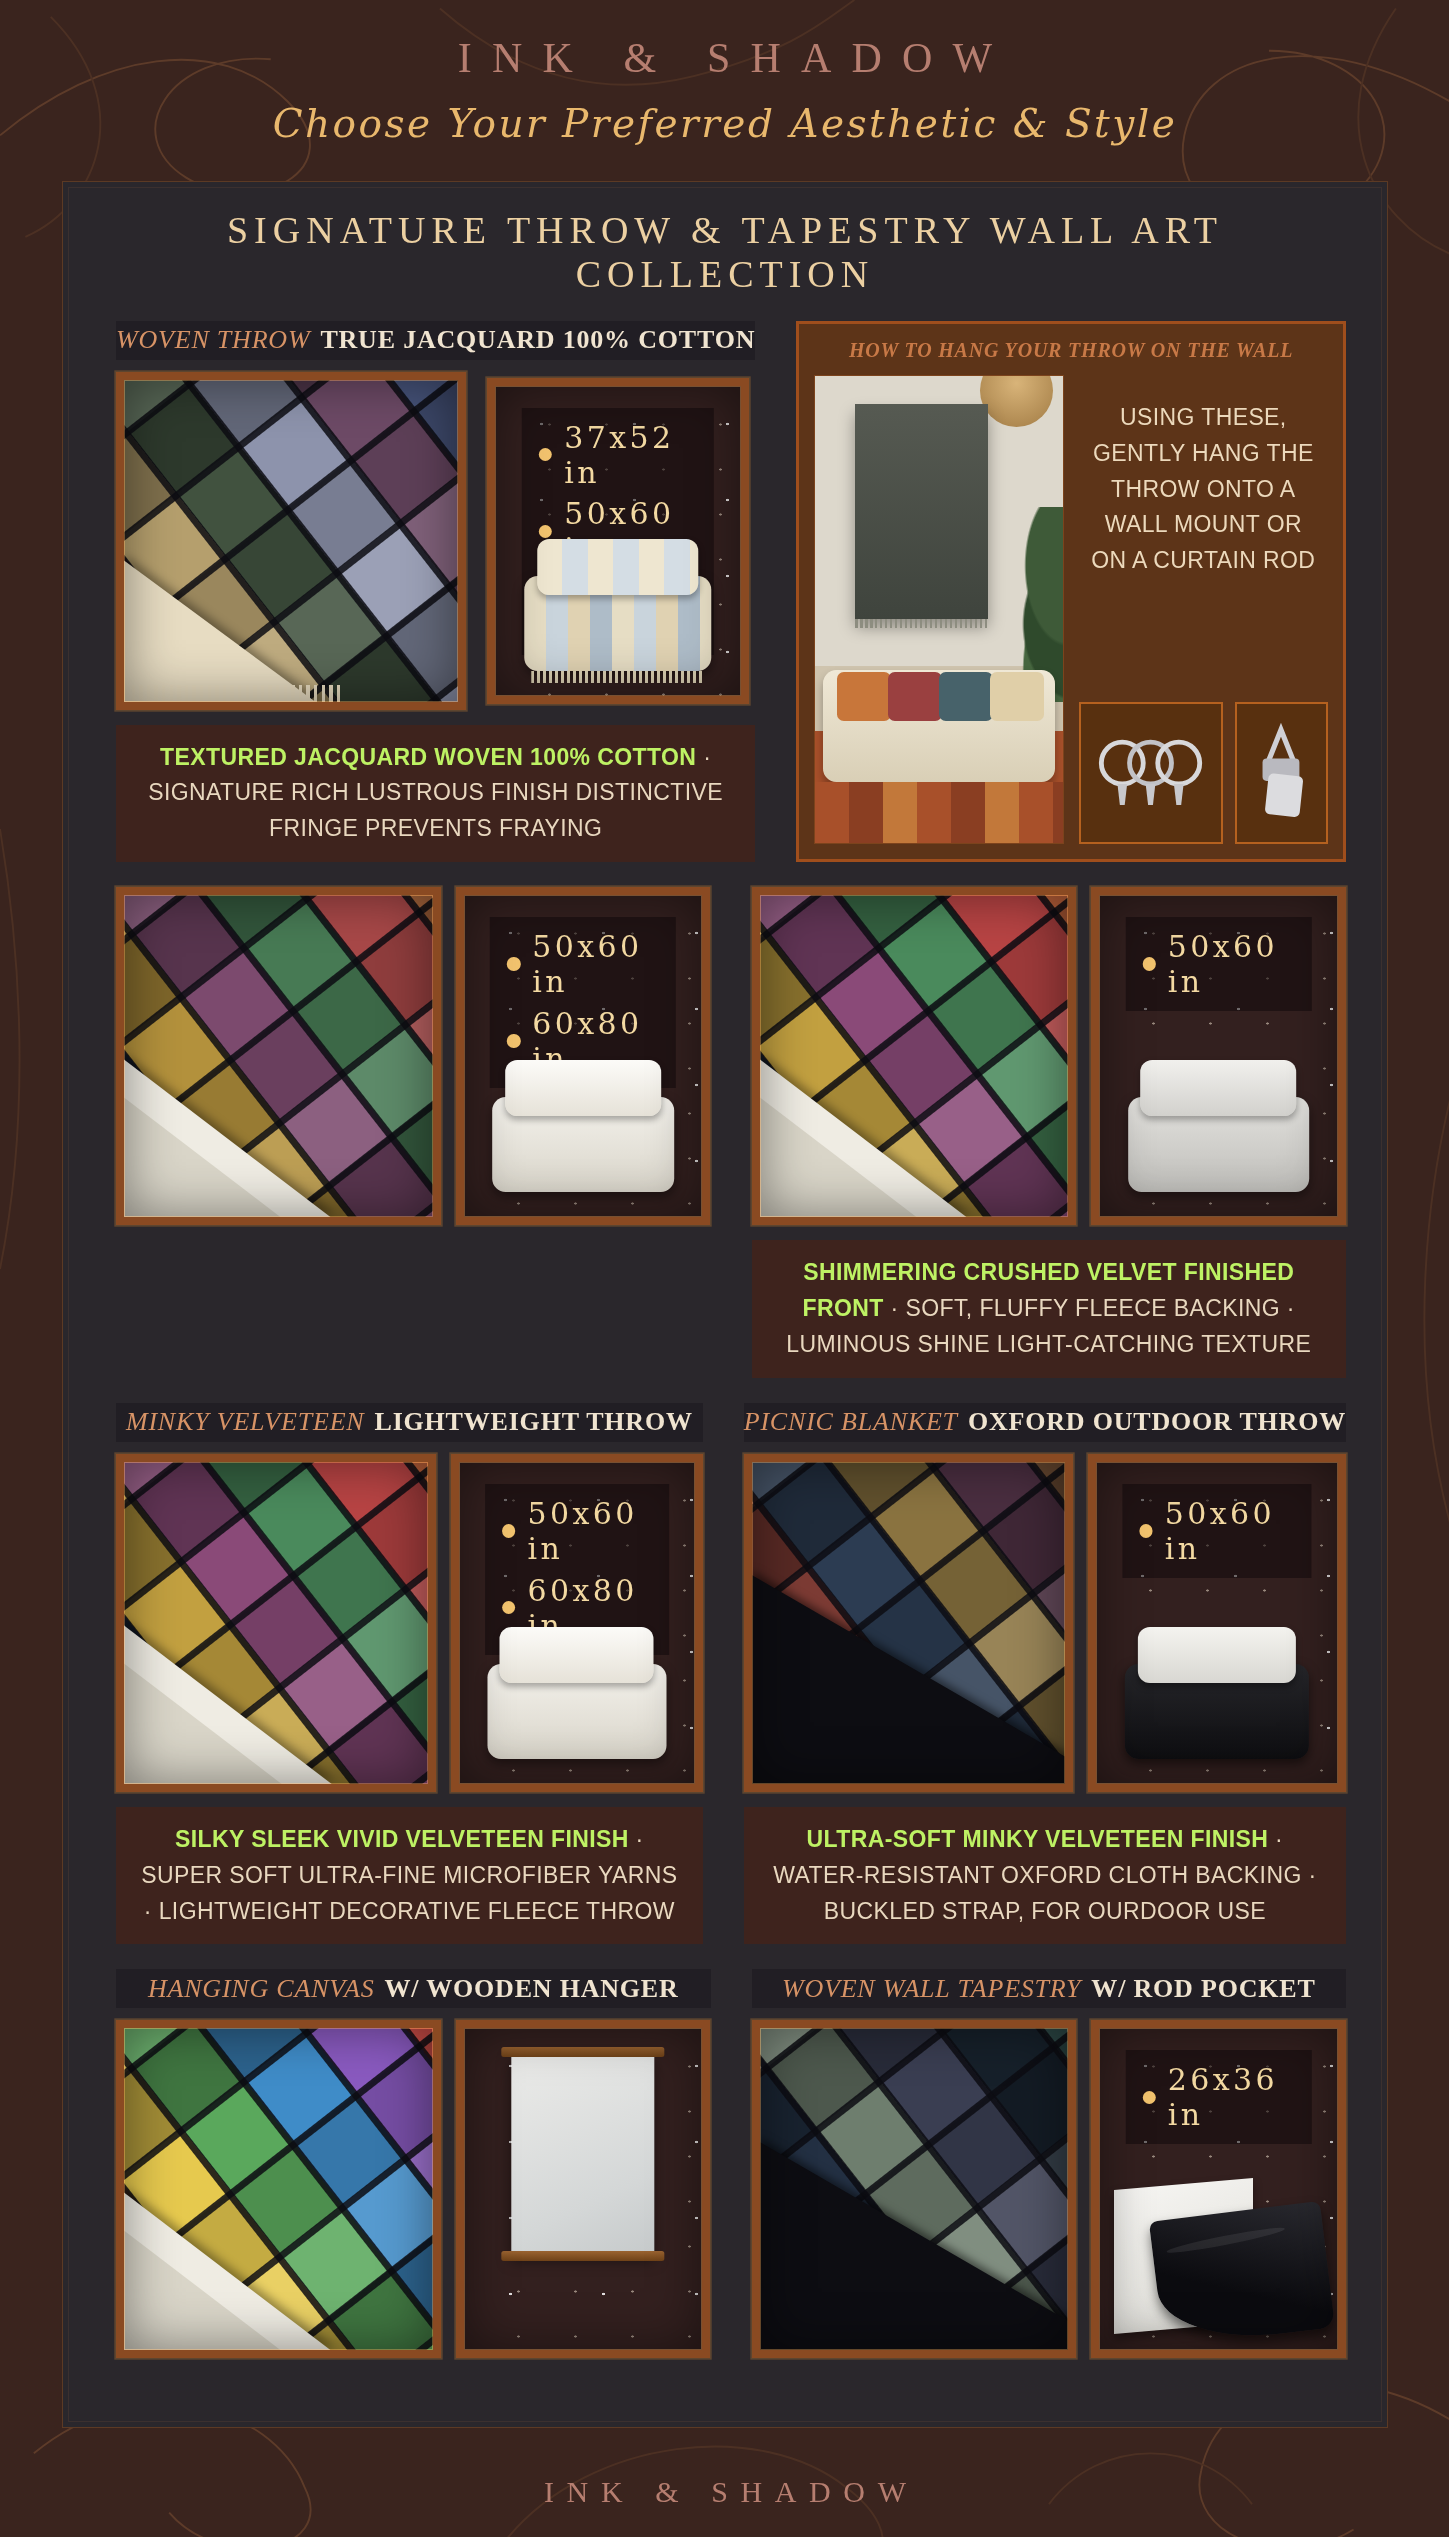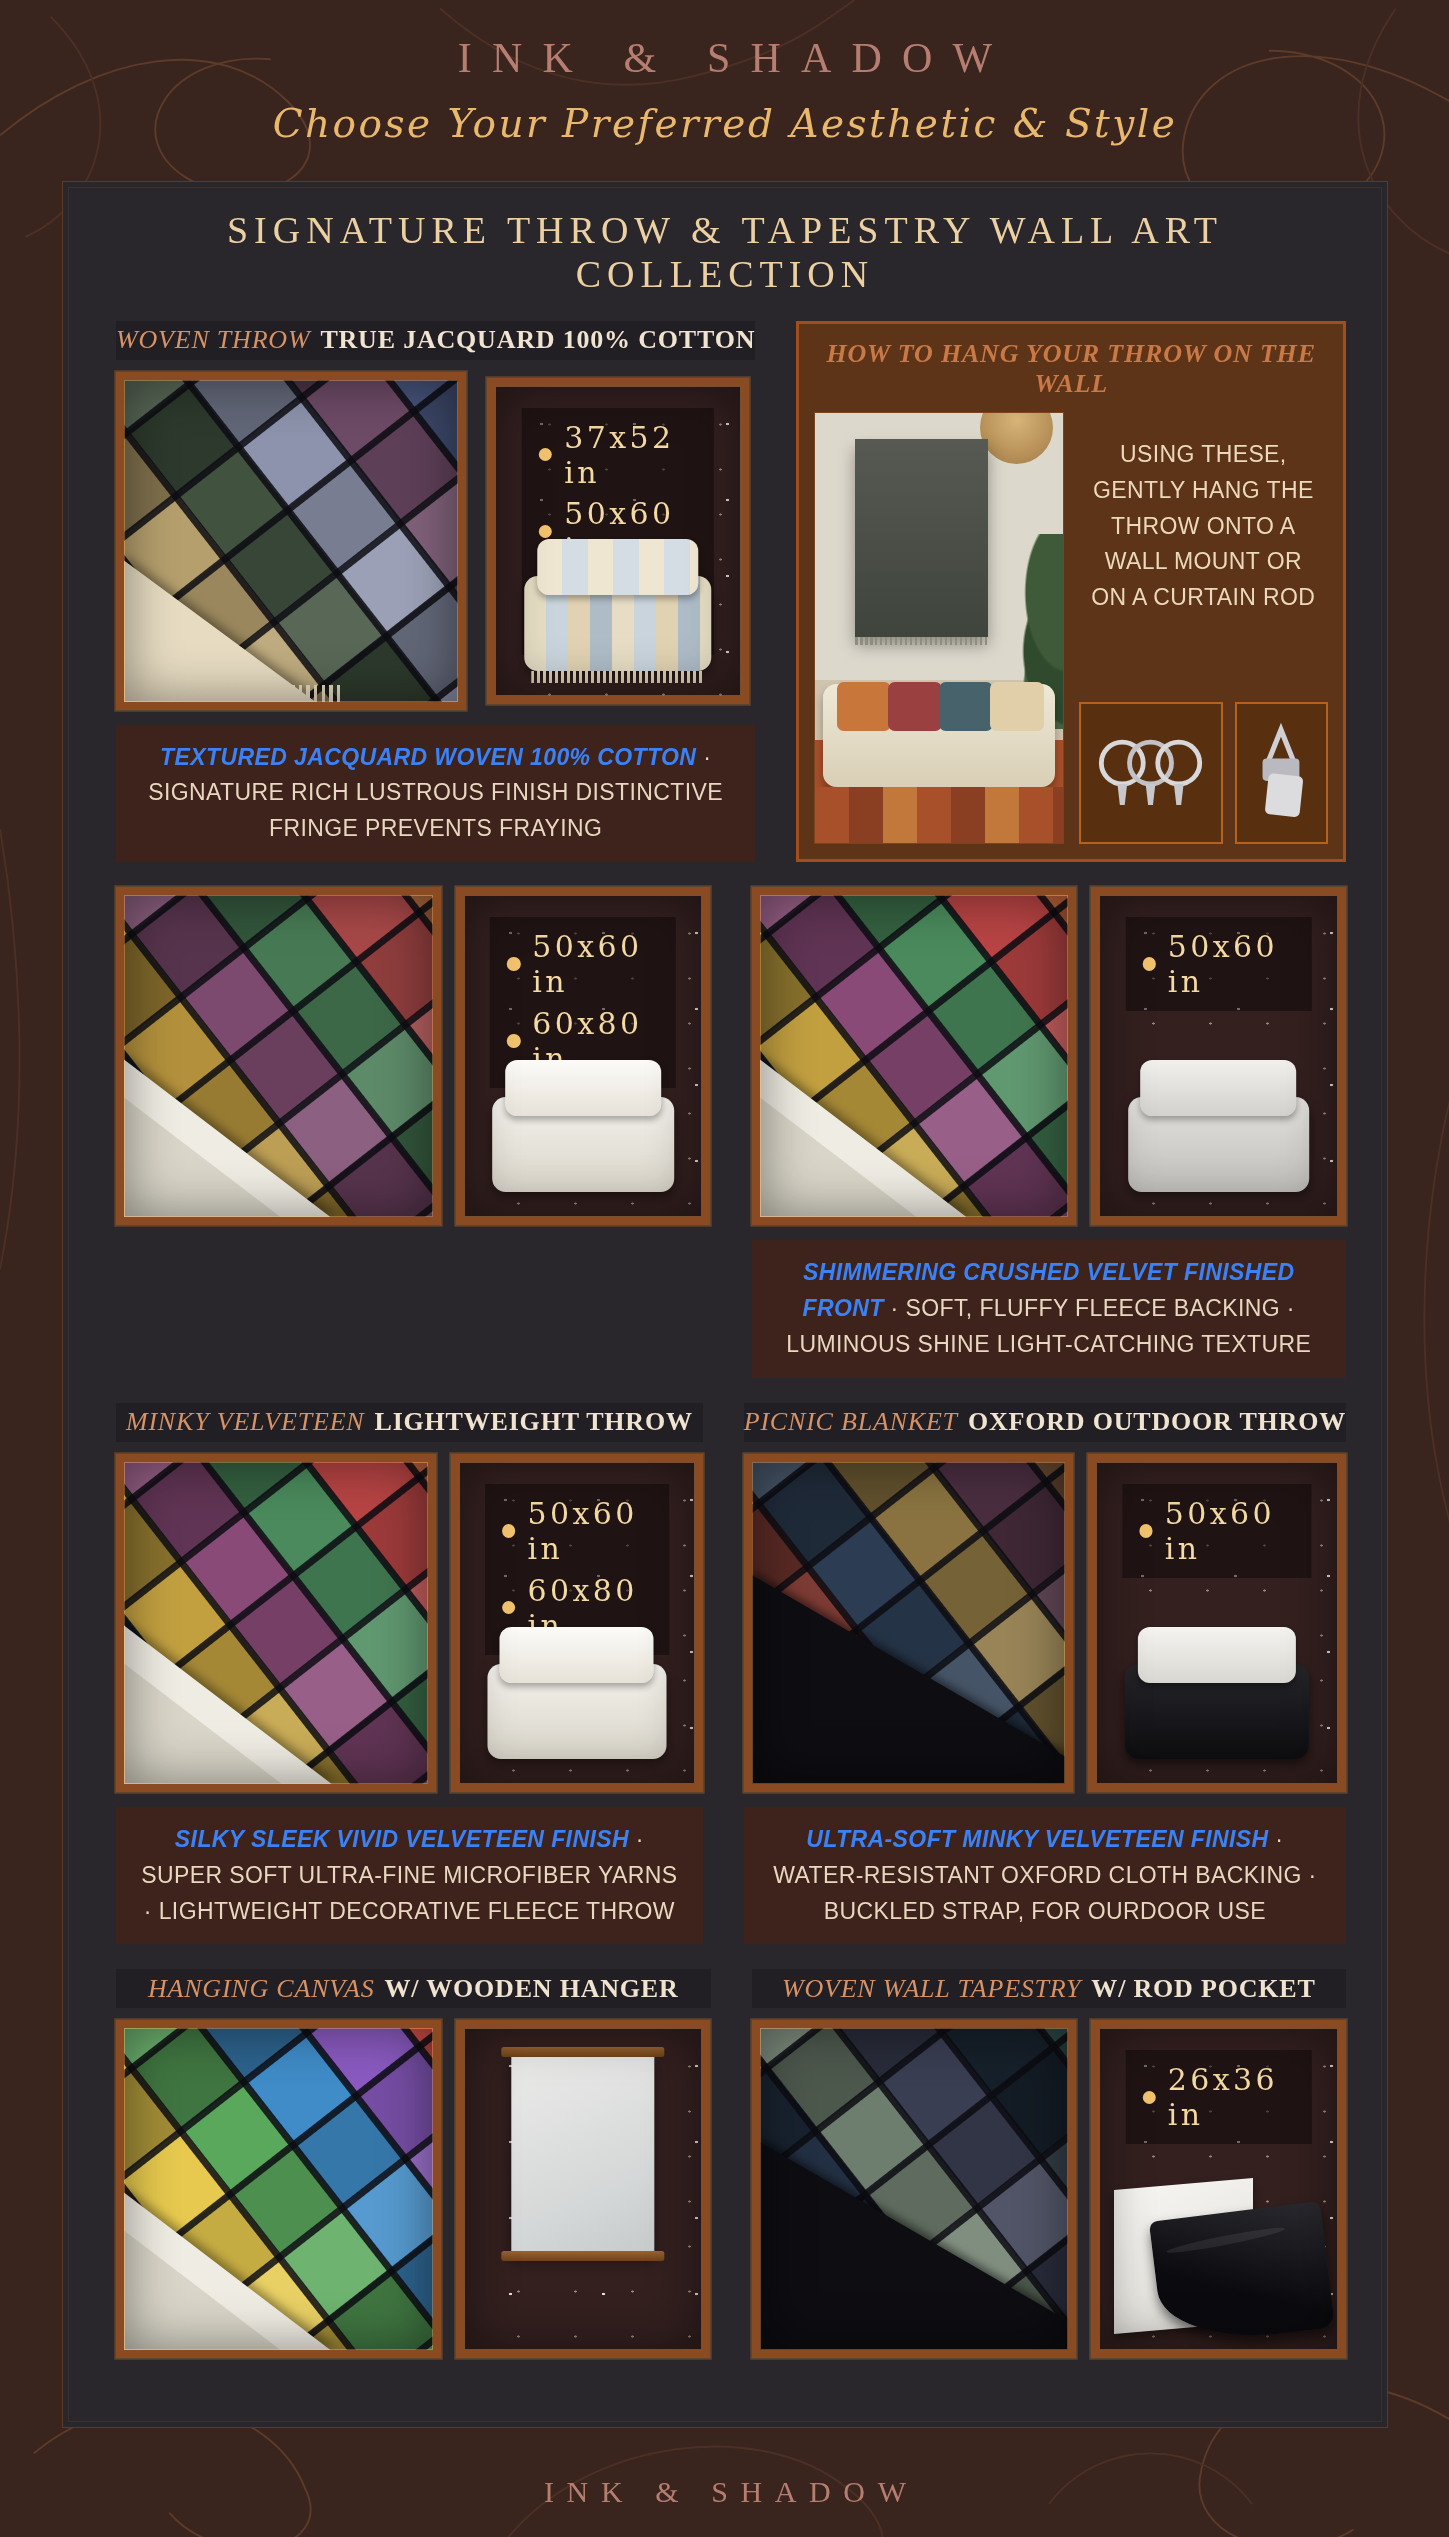--- a/index.html
+++ b/index.html
@@ -115,28 +115,28 @@
     background:linear-gradient(#9a6330,#6f4218); border-radius:2.5px; }
   .canvas-print::before { top:-6.8px; } .canvas-print::after { bottom:-6.8px; }
   .tap-sheet { position:absolute; bottom:22px; left:15px; width:58%; height:144px; background:linear-gradient(160deg,#f6f5f2,#dddcd6); transform:skewY(-5deg); box-shadow:0 5px 10px rgba(0,0,0,.4); }
   .tap-black { position:absolute; bottom:12px; right:10px; width:72%; height:127px; background:linear-gradient(200deg,#2a2a30,#0b0b0f 60%);
     border-radius:8.5px 8.5px 15px 70%/8.5px 8.5px 15px 45%; transform:rotate(-7deg); box-shadow:0 6.8px 12px rgba(0,0,0,.55); }
   .tap-black::after { content:""; position:absolute; left:8%; top:18%; width:70%; height:8.5px; background:rgba(255,255,255,.08); border-radius:50%; transform:rotate(-4deg); }
 
   
   .desc { background:#3e231d; padding:15px 20px; margin:0; text-align:center;
     font-size:23px; line-height:1.56; letter-spacing:0.4px; color:#e9d8bf; flex:1; }
-  .desc strong { color:#3b82f6; font-weight:700; letter-spacing:0.4px;font-style:italic; }
+  .desc strong { color:#bef264; font-weight:700; letter-spacing:0.4px; }
   .d2 { min-height:71px; }
 
   
   .howto { border:3.4px solid #a04e1c; background:#5d3418; box-sizing:border-box;
     padding:8.5px 15px 15px; display:flex; flex-direction:column; }
   .howto-title { margin:6.8px 0 13.5px; text-align:center; font-family:"Liberation Serif", serif;
-    font-style:italic; font-weight:700; font-size:26px; color:#c87947; letter-spacing:0.8px; }
+    font-style:italic; font-weight:700; font-size:20px; color:#c87947; letter-spacing:0.8px; }
   .howto-body { flex:1; display:grid; grid-template-columns:1fr 1fr; gap:15px; }
   .scene { position:relative; overflow:hidden; border:1.7px solid #7c431c;
     background:linear-gradient(#ddd8cc 0 62%, #cfc4ae 62% 76%, #a8502a 76%); }
   .wall-throw { position:absolute; top:6%; left:16%; width:54%; height:46%; background:linear-gradient(#565a52,#3f443d); box-shadow:0 8.5px 15px rgba(0,0,0,.35); }
   .wall-throw::after { content:""; position:absolute; bottom:-8.5px; left:0; right:0; height:8.5px;
     background:repeating-linear-gradient(90deg,#8d8d80 0 2.5px, rgba(0,0,0,0) 2.5px 5px); }
   .lamp { position:absolute; top:-22px; right:4%; width:73px; height:73px; border-radius:50%;
     background:radial-gradient(circle at 50% 40%, #d8b070, #9a7034); opacity:.9; }
   .plant { position:absolute; right:-24px; top:28%; width:93px; height:195px;
     background:radial-gradient(ellipse at 80% 30%, #3e5a38 0 40%, rgba(0,0,0,0) 42%),

